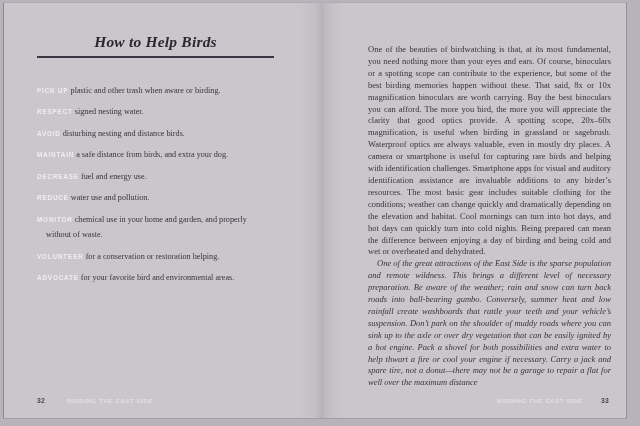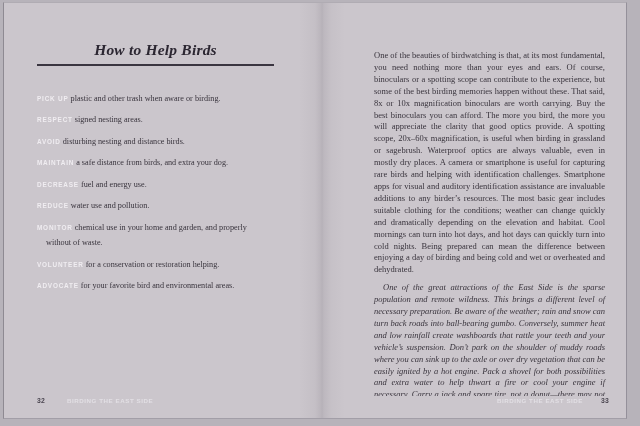--- a/index.html
+++ b/index.html
@@ -27,21 +27,21 @@
       rgba(72,66,78,0) 0%,
       rgba(72,66,78,0.05) 35%,
       rgba(72,66,78,0.13) 48%,
       rgba(72,66,78,0.16) 50%,
       rgba(72,66,78,0.11) 54%,
       rgba(72,66,78,0.04) 70%,
       rgba(72,66,78,0) 100%);
     pointer-events:none;
   }
   .page{position:relative;box-sizing:border-box;height:100%;}
-  .page-left{width:317px;padding:38px 46px 0 33px;}
+  .page-left{width:317px;padding:30px 46px 0 33px;}
   .page-right{width:307px;padding:29px 17px 0 48px;}
 
   
   .left-title{
     font-family:"Liberation Serif", serif;
     font-style:italic;font-weight:bold;
     font-size:15.5px;line-height:18px;
     color:#2c2732;text-align:center;
     letter-spacing:0.2px;
   }
@@ -67,21 +67,21 @@
   
   .right-title{
     font-family:"Liberation Serif", serif;
     font-weight:600;font-size:15.5px;line-height:19px;
     color:#e9e6ea;letter-spacing:0.3px;
   }
   .body-copy{
     margin-top:12px;width:243px;height:352px;overflow:hidden;
   }
   .body-copy p{
-    margin:6px;
+    margin:0;
     font-size:8.5px;line-height:11.9px;
     color:#39343d;
     text-align:justify;
   }
   .body-copy p + p{text-indent:9px;font-style:italic;}
 
   
   .footer{
     position:absolute;bottom:14px;
     font-family:"Liberation Sans", sans-serif;
@@ -99,21 +99,21 @@
 <body>
 
 <div class="book-spread">
 
   <div class="page page-left">
     <div class="left-title">How to Help Birds</div>
     <div class="title-rule"></div>
 
     <ul class="help-list">
       <li><span class="action-lead">PICK UP</span><span>plastic and other trash when aware or birding.</span></li>
-      <li><span class="action-lead">RESPECT</span><span>signed nesting areas.</span></li>
+      <li><span class="action-lead">RESPECT</span><span>signed nesting water.</span></li>
       <li><span class="action-lead">AVOID</span><span>disturbing nesting and distance birds.</span></li>
       <li><span class="action-lead">MAINTAIN</span><span>a safe distance from birds, and extra your dog.</span></li>
       <li><span class="action-lead">DECREASE</span><span>fuel and energy use.</span></li>
       <li><span class="action-lead">REDUCE</span><span>water use and pollution.</span></li>
       <li><span class="action-lead">MONITOR</span><span>chemical use in your home and garden, and properly without of waste.</span></li>
       <li><span class="action-lead">VOLUNTEER</span><span>for a conservation or restoration helping.</span></li>
       <li><span class="action-lead">ADVOCATE</span><span>for your favorite bird and environmental areas.</span></li>
     </ul>
 
     <div class="footer footer-left">

